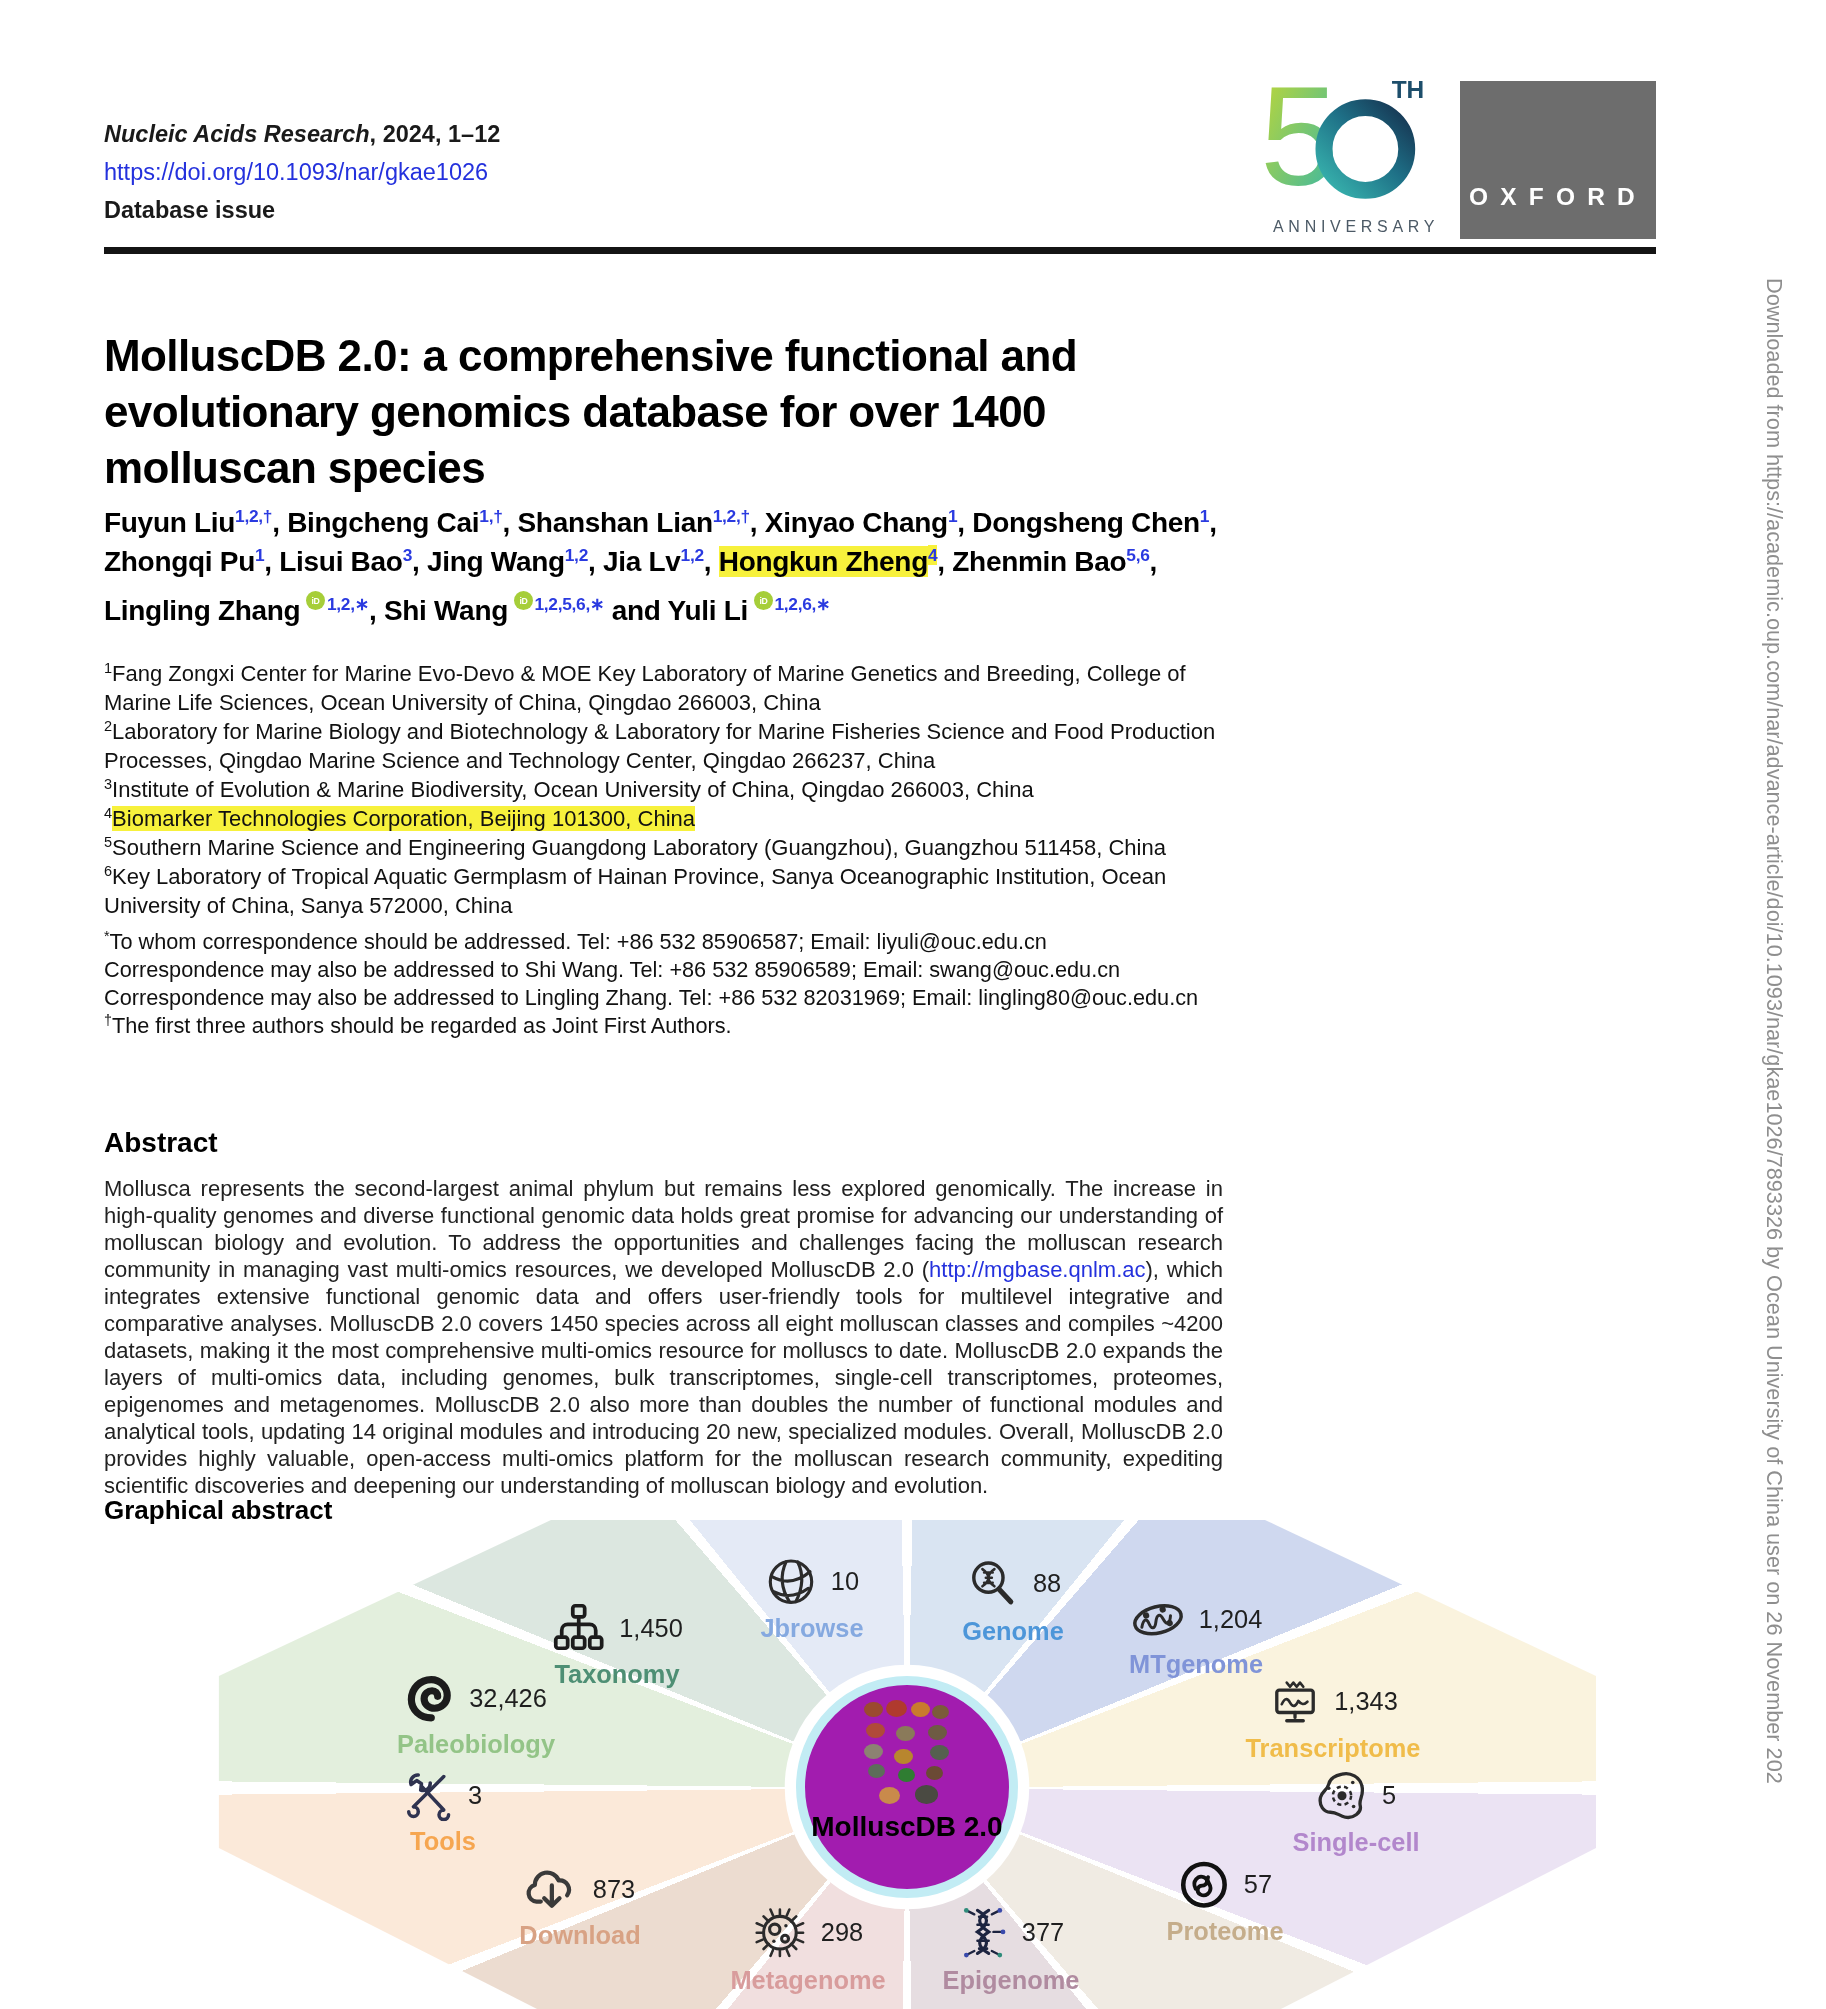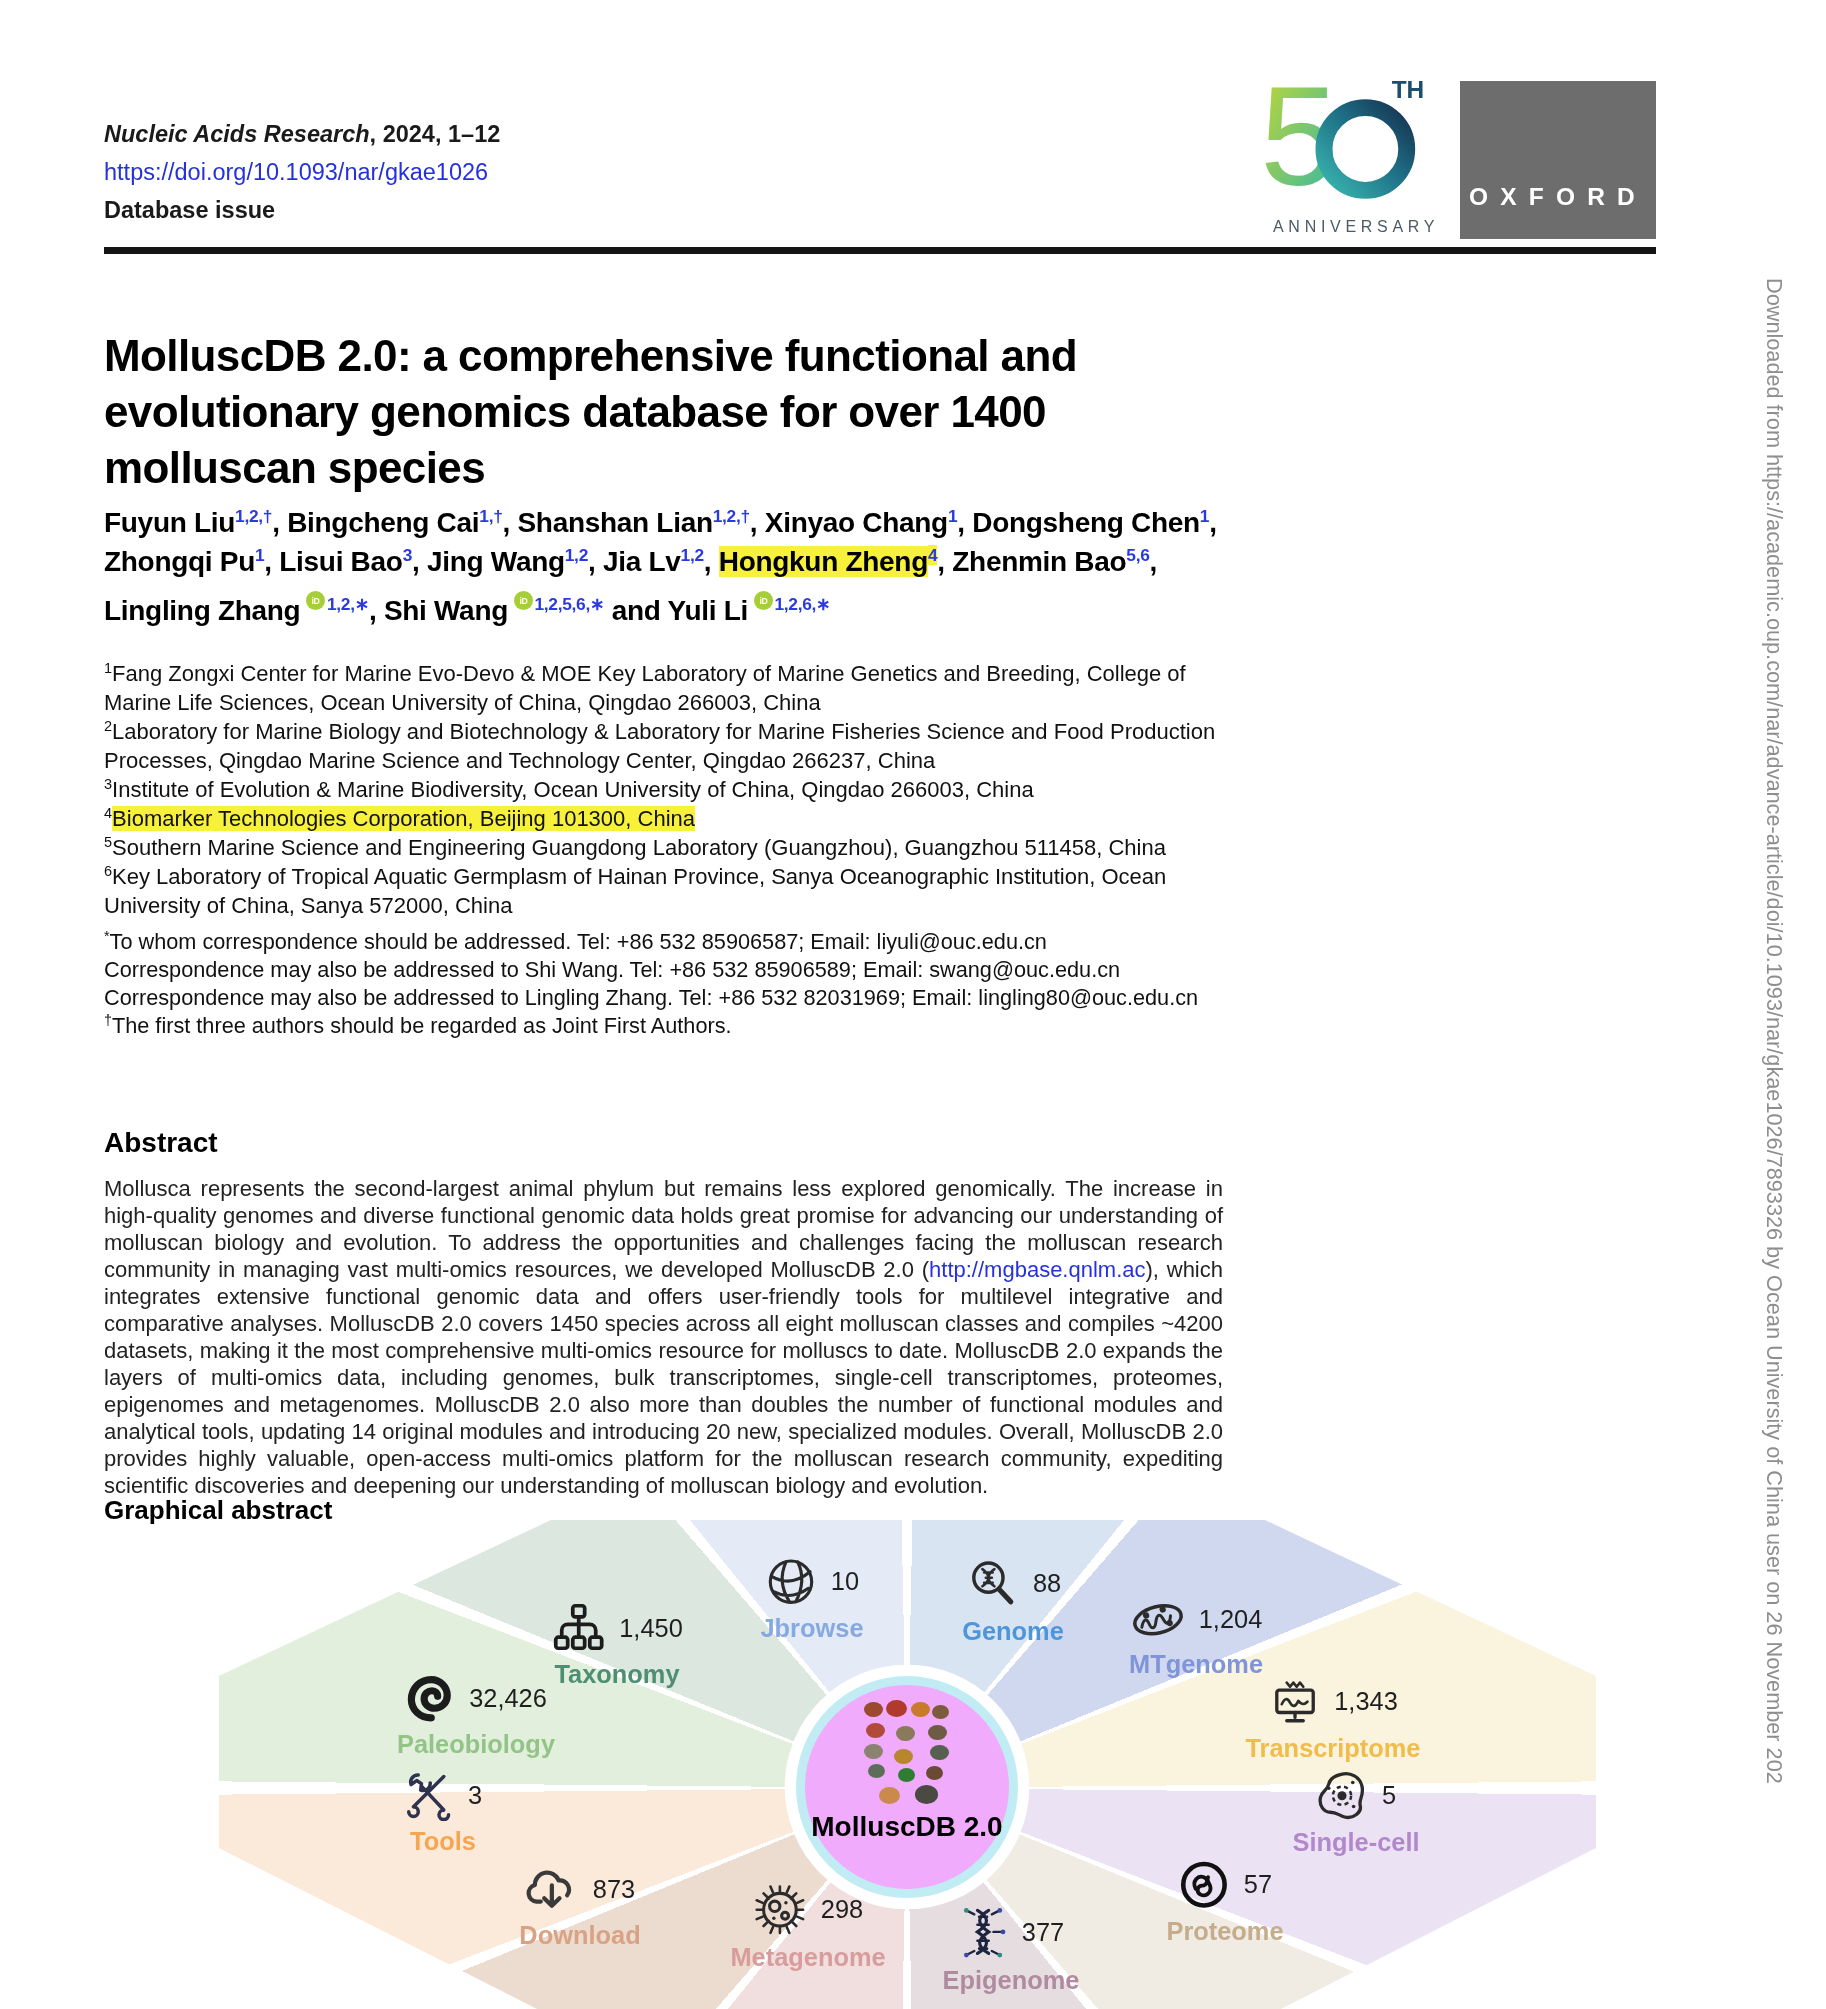--- a/index.html
+++ b/index.html
@@ -41,37 +41,37 @@
   .abs-t a{color:#2431dd;text-decoration:none;}
   .ga-h{position:absolute;left:104px;top:1473px;font-size:26px;font-weight:bold;color:#000;}
 
   
   .figure{position:absolute;left:217px;top:1507px;width:1384px;height:503px;}
   .fan-clip{position:absolute;inset:0;
      clip-path:polygon(334px 13px,1048px 13px,1379px 169px,1379px 341px,1062px 503px,322px 503px,1.9px 341px,1.9px 169px);}
   .fan-disc{position:absolute;left:191px;top:-218px;width:998px;height:998px;border-radius:50%;
      transform:scaleX(1.45);transform-origin:499px 499px;}
   .center{position:absolute;left:579px;top:169px;width:222px;height:222px;border-radius:50%;
-     background:#f0abfc;border:9.4px solid #c2ecf4;box-shadow:0 0 0 11.3px #ffffff;box-sizing:border-box;
+     background:#a21caf;border:9.4px solid #c2ecf4;box-shadow:0 0 0 11.3px #ffffff;box-sizing:border-box;
      display:flex;flex-direction:column;align-items:center;z-index:5;}
   .collage{position:relative;width:94px;height:109px;margin-top:15px;}
   .collage i{position:absolute;border-radius:50%;}
   .dbname{font-size:28px;font-weight:bold;color:#000;margin-top:1.9px;}
   .seg{position:absolute;z-index:4;display:flex;flex-direction:column;align-items:center;
        transform:translate(-50%,-50%);}
   .seg-row{display:flex;align-items:center;gap:13px;}
   .seg-icon svg{display:block;}
   .seg-count{font-size:25.4px;color:#1f1f1f;}
   .seg-label{font-size:25.4px;font-weight:bold;margin-top:5.6px;}
 
   
   #seg-genome{left:796px;top:94px;}      #seg-mtgenome{left:979px;top:130px;}
   #seg-transcriptome{left:1116px;top:212px;} #seg-singlecell{left:1139px;top:306px;}
   #seg-proteome{left:1008px;top:395px;}   #seg-epigenome{left:794px;top:443px;justify-content:space-between;}
-  #seg-metagenome{left:591px;top:420px;justify-content:center;}  #seg-download{left:363px;top:400px;}
+  #seg-metagenome{left:591px;top:443px;justify-content:center;}  #seg-download{left:363px;top:400px;}
   #seg-tools{left:226px;top:306px;}       #seg-paleobiology{left:259px;top:209px;}
   #seg-taxonomy{left:400px;top:139px;}    #seg-jbrowse{left:595px;top:92px;}
 
   
   .watermark{position:absolute;left:1787px;top:278px;width:1732px;transform:rotate(90deg);
      transform-origin:0 0;font-size:21.7px;color:#8e8e8e;white-space:nowrap;overflow:hidden;}
 </style>
 </head>
 <body>
 

